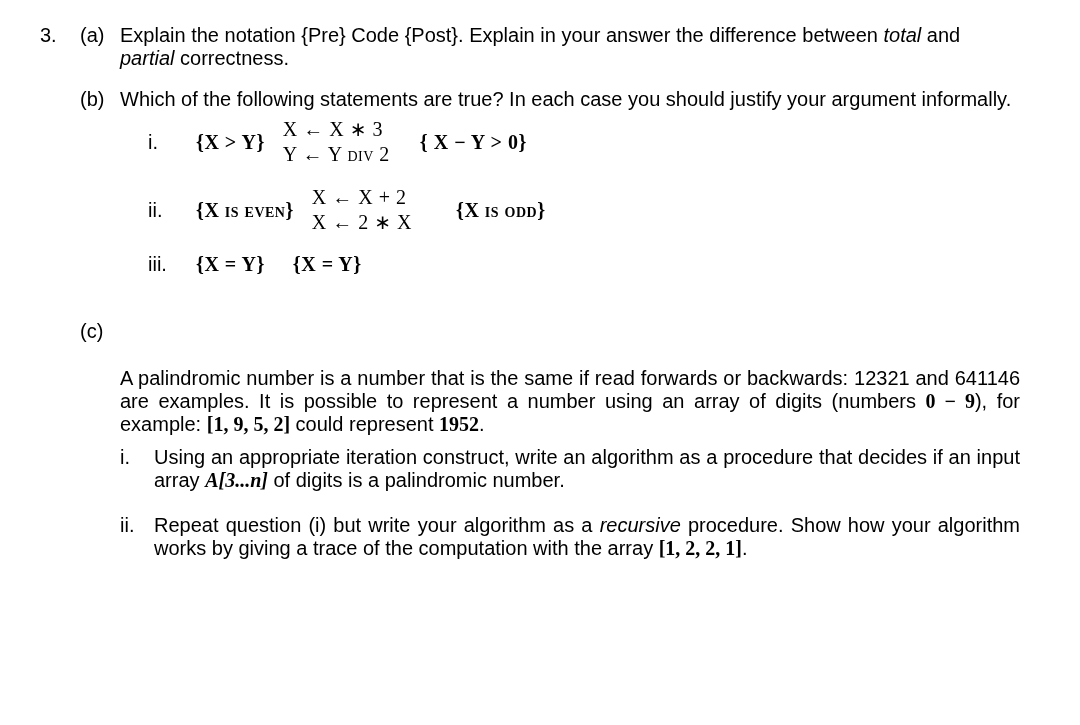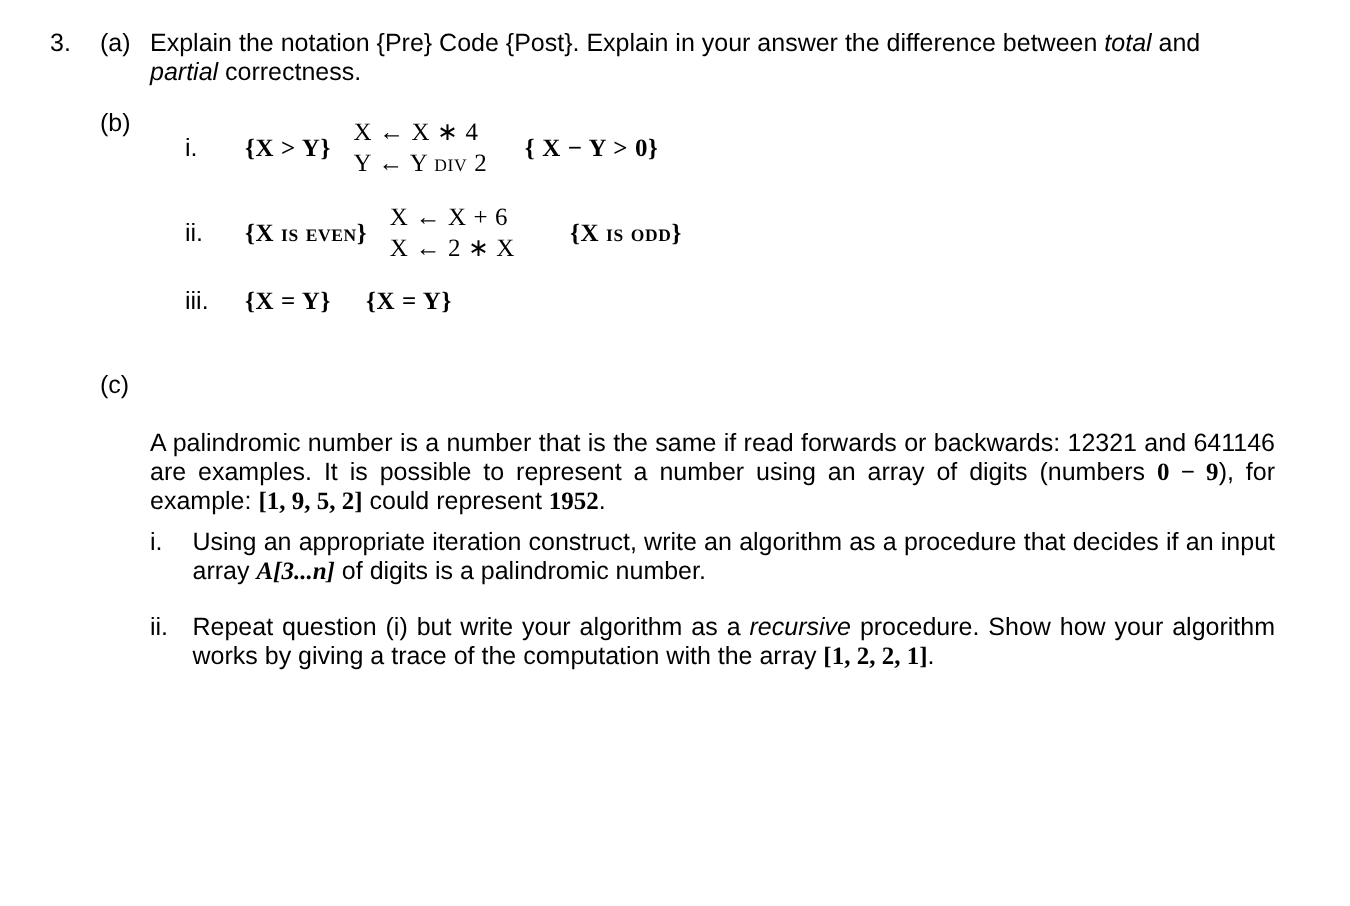--- a/index.html
+++ b/index.html
@@ -78,36 +78,37 @@
     <div class="part-label">(a)</div>
     <div class="part-body">
       <span>Explain the notation  {Pre} Code {Post}. Explain in your answer the difference between </span><span class="italic">total</span><span> and </span><span class="italic">partial</span><span> correctness.</span>
     </div>
   </div>
 
   <div class="q-row mt">
     <div class="q-num"></div>
     <div class="part-label">(b)</div>
     <div class="part-body">
+      <div>Which of the following statements are true? In each case you should justify your argument informally.</div>
 
       <div class="triple">
         <div class="roman-label">i.</div>
         <div class="math sc">{X &gt; Y}</div>
         <div class="codecol sc">
-          <span>X ← X ∗ 4</span>
+          <span>X ← X ∗ 3</span>
           <span>Y ← Y div 2</span>
         </div>
         <div class="math sc" style="margin-left:12px">{ X − Y &gt; 0}</div>
       </div>
 
       <div class="triple">
         <div class="roman-label">ii.</div>
         <div class="math sc">{<span style="font-variant:normal">X</span> is even}</div>
         <div class="codecol sc">
-          <span>X ← X + 6</span>
+          <span>X ← X + 2</span>
           <span>X ← 2 ∗ X</span>
         </div>
         <div class="math sc" style="margin-left:26px">{<span style="font-variant:normal">X</span> is odd}</div>
       </div>
 
       <div class="triple">
         <div class="roman-label">iii.</div>
         <div class="math sc">{X = Y}</div>
         <div class="math sc" style="margin-left:10px">{X = Y}</div>
       </div>

